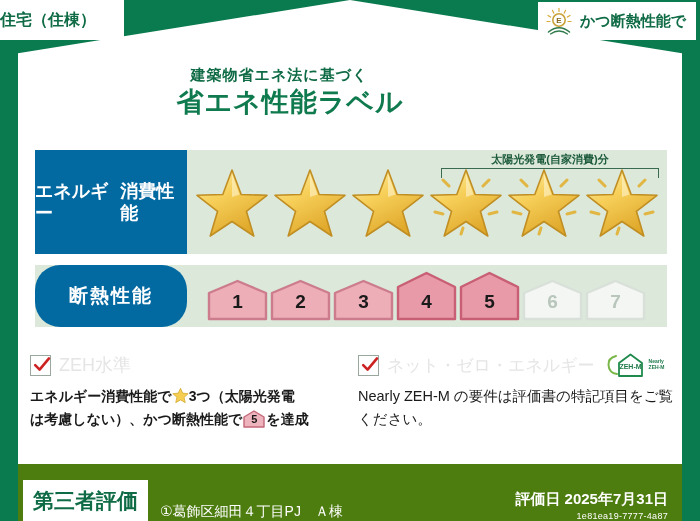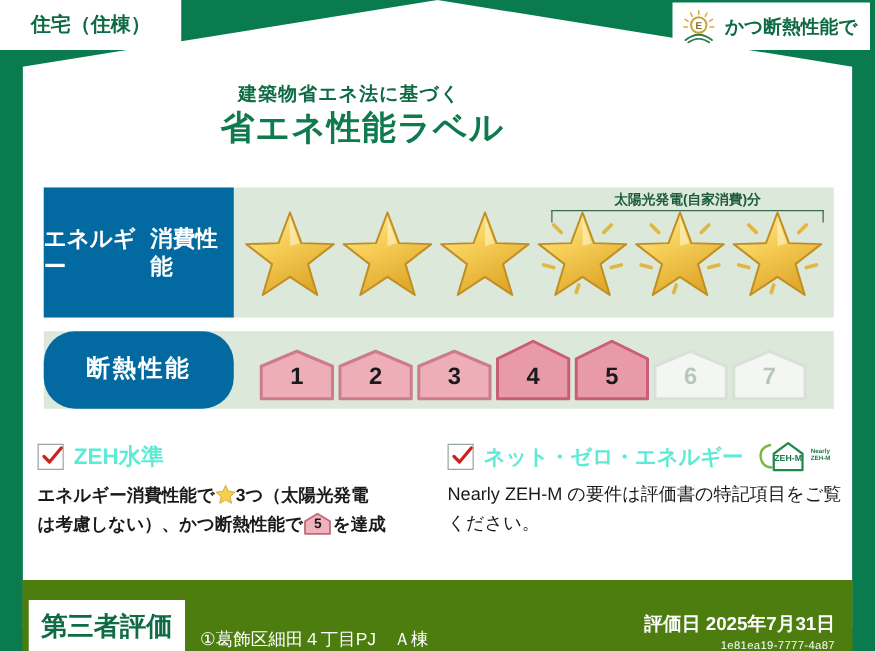--- a/index.html
+++ b/index.html
@@ -22,23 +22,23 @@
     left: 18px; top: 0px;
     width: 664px; height: 503px;
     background: #ffffff;
     clip-path: polygon(0% 10.6%, 50% 0%, 100% 10.6%, 100% 100%, 0% 100%);
   }
 
   
   #category-tag {
     position: absolute;
     left: 0px; top: 0px;
-    width: 145px; height: 40px;
+    width: 124px; height: 40px;
     background: #ffffff;
-    display: flex; align-items: center; justify-content: center;
+    display: flex; align-items: center; justify-content: flex-start;
     z-index: 6;
   }
   #category-tag .txt {
     color: #0f6b45;
     font-size: 16px;
     font-weight: bold;
     letter-spacing: 0px;
     white-space: nowrap;
   }
 
@@ -170,23 +170,23 @@
 
   .zeh-head { display: flex; align-items: center; gap: 8px; height: 26px; }
   .checkbox {
     width: 21px; height: 21px;
     border: 1.5px solid #9aa79e;
     background: #ffffff;
     position: relative; flex: 0 0 21px;
   }
   .checkbox svg { position: absolute; left: 1px; top: -1px; width: 20px; height: 20px; }
   .zeh-title {
-    color: #5eead4;
+    color: #e5e5e5;
     font-size: 18px;
-    font-weight: bold;
+    font-weight: normal;
     white-space: nowrap;
     letter-spacing: 0px;
   }
   #zeh-right .zeh-title { font-size: 17px; }
   .zehm-logo { margin-left: 2px; display: flex; align-items: center; gap: 2px; }
   .zehm-logo svg { width: 42px; height: 26px; display: block; }
   .zehm-sub {
     font-size: 5px; color: #1f7a4a; font-weight: bold;
     line-height: 1.15; white-space: nowrap;
   }

